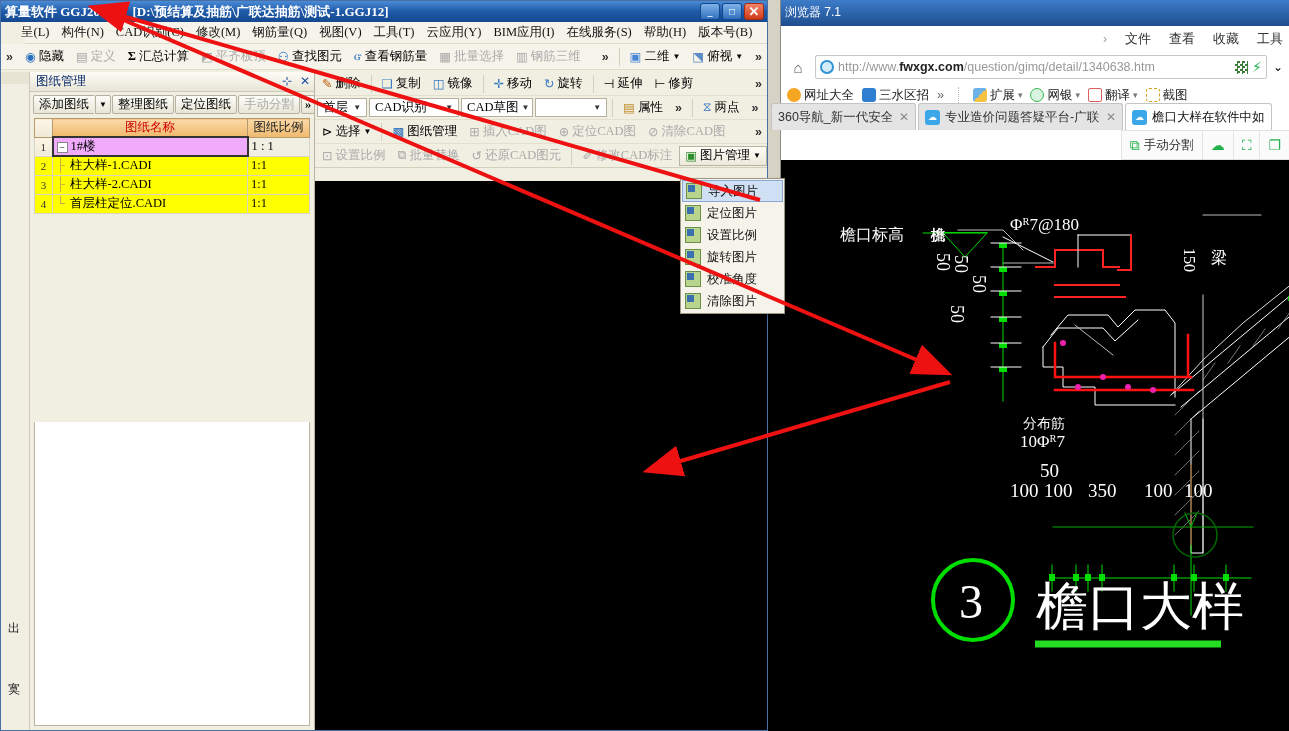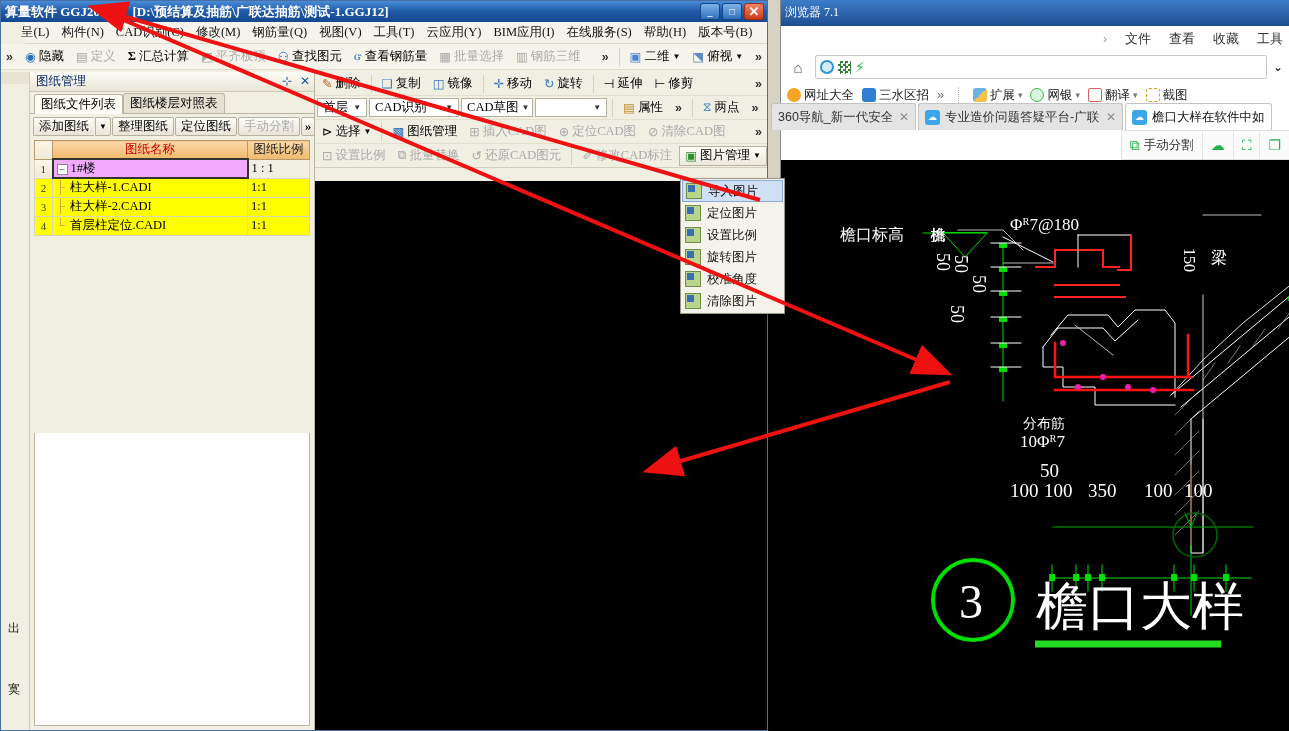--- a/index.html
+++ b/index.html
@@ -18,21 +18,21 @@
     background: #f2f2f2;
     border-left: 1px solid #8a8a8a;
   }
   .br-titlebar {
     height: 26px; background: #2a5fa8;
     background: linear-gradient(#3d7cc9, #1d4e8f);
     position: relative;
   }
   .br-titlebar .br-title {
     position: absolute; left: 4px; top: 4px; color: #fff; font-size: 12px;
-    font-family: Liberation Serif, serif;
+    font-family: Liberation Sans, sans-serif;
   }
   .br-menurow {
     position: absolute; right: 6px; top: 30px;
     display: flex; align-items: center; gap: 18px;
     color: #333; font-size: 13px;
   }
   .br-menurow .chev { color: #999; font-size: 12px; }
   .br-whitearea { position: absolute; left:0; top: 26px; width:100%; height: 705px; background:#fff; }
   .br-navrow {
     position: absolute; left: 0; top: 52px; width: 100%; height: 30px;
@@ -259,20 +259,21 @@
       <span>文件</span>
       <span>查看</span>
       <span>收藏</span>
       <span>工具</span>
     </div>
 
     <div class="br-navrow">
       <span class="home-icon">⌂</span>
       <div class="urlbar">
         <span class="globe"></span>
+        <span class="urltext"><span>http://www.</span><b>fwxgx.com</b><span>/question/gimq/detail/1340638.htm</span></span>
         <span class="qr"></span>
         <span class="bolt">⚡</span>
       </div>
       <span class="chev2">⌄</span>
     </div>
 
     <div class="br-bookmarks">
       <span class="bm">
         <span class="ic" style="background:#f5a623;border-radius:50%"></span>
         <span>网址大全</span>
@@ -642,24 +643,20 @@
       </div>
 
       <div class="dockpanel">
         <div class="dock-head">
           <span>图纸管理</span>
           <span class="pinx">
             <span>⊹</span>
             <span>✕</span>
           </span>
         </div>
-        <div class="dock-tabs">
-          <div class="dtab active">图纸文件列表</div>
-          <div class="dtab">图纸楼层对照表</div>
-        </div>
         <div class="dock-tb">
           <div class="btn split">添加图纸</div>
           <div class="btn caret">▼</div>
           <div class="btn">整理图纸</div>
           <div class="btn">定位图纸</div>
           <div class="btn dis">手动分割</div>
           <div class="btn more">»</div>
         </div>
         <div class="grid-wrap">
           <table class="grid">

